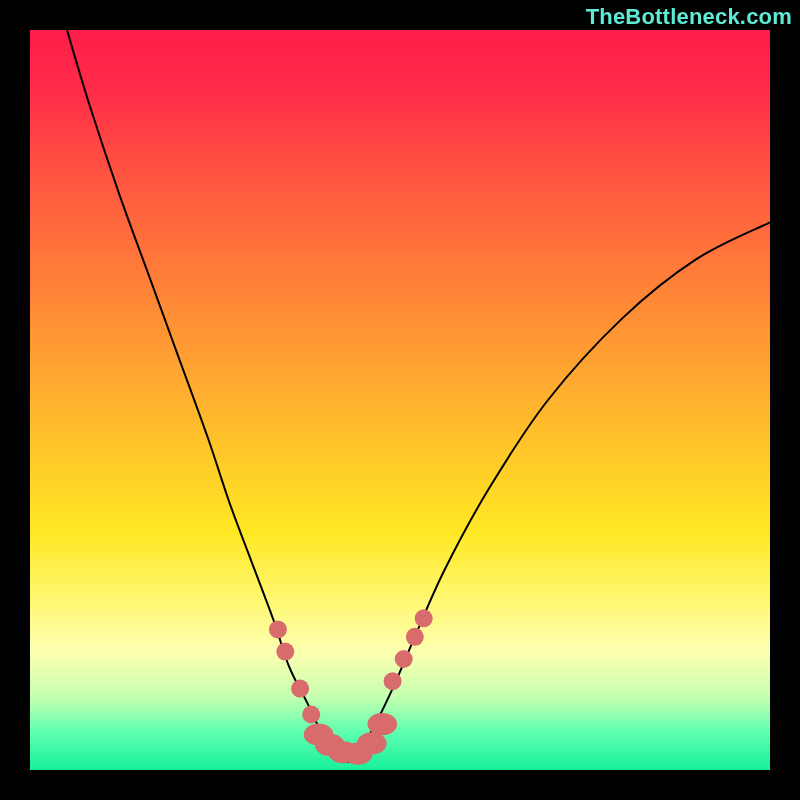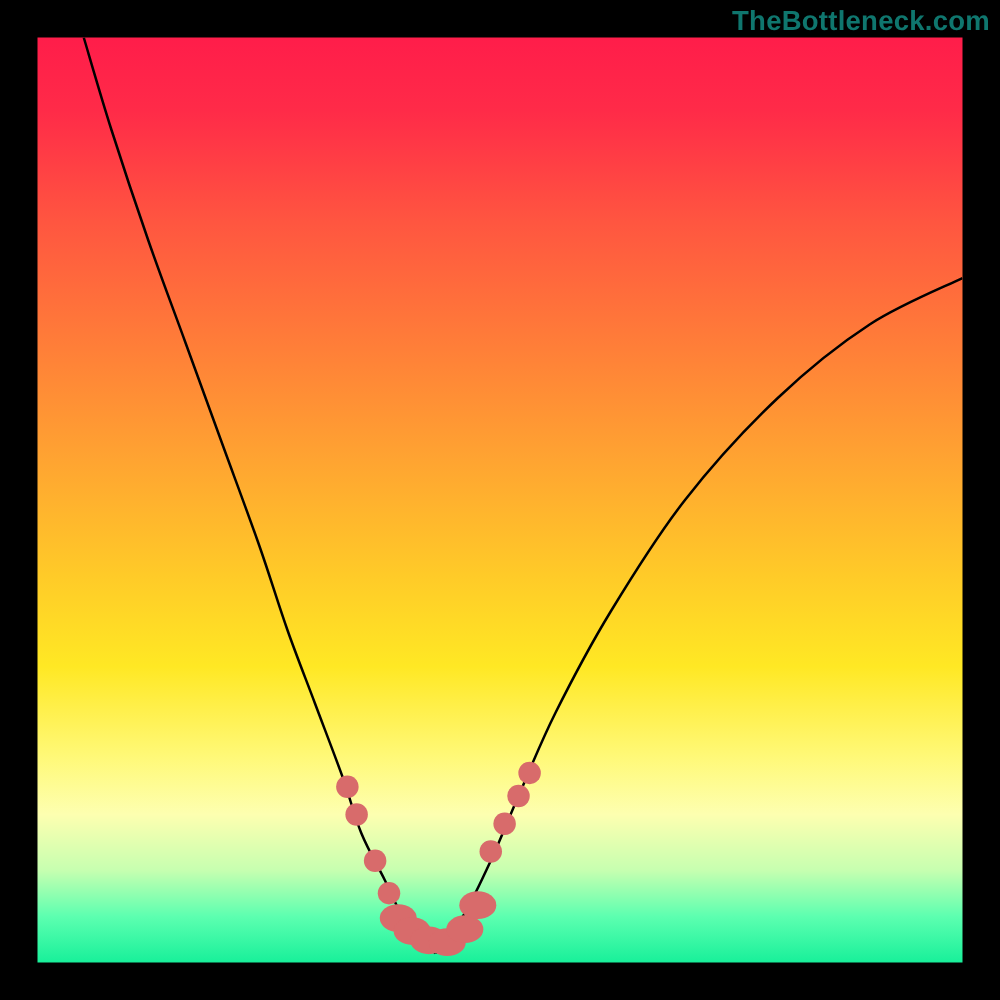--- a/index.html
+++ b/index.html
@@ -38,21 +38,21 @@
       #5dffb0 95%,
       #18f09a 100%);
   }
   .watermark {
     position: absolute;
     top: 4px;
     right: 8px;
     font-family: Arial, Helvetica, sans-serif;
     font-size: 22px;
     font-weight: 600;
-    color: #0f766e;
+    color: #5eead4;
     letter-spacing: 0.2px;
     user-select: none;
   }
   svg.curves {
     position: absolute;
     left: 0;
     top: 0;
     width: 740px;
     height: 740px;
   }

